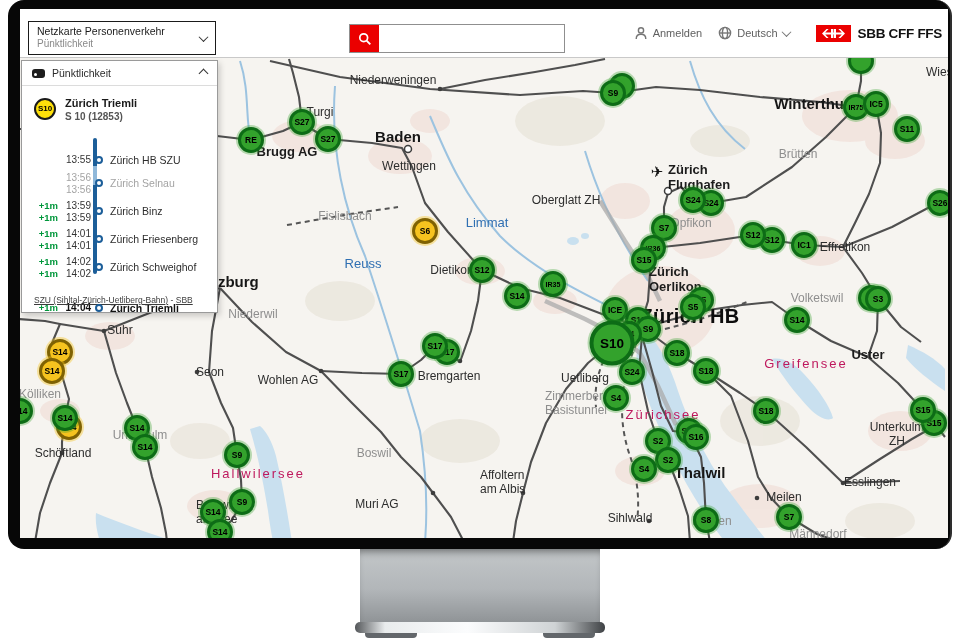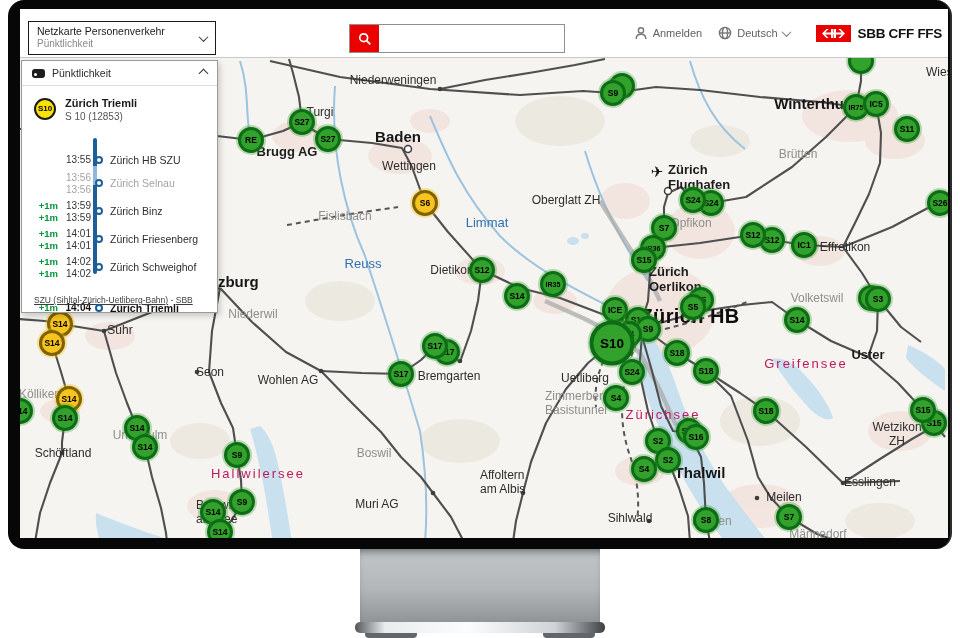--- a/index.html
+++ b/index.html
@@ -33,32 +33,32 @@
   .ml.xl { font-size:20px; font-weight:bold; color:#0d0d0d; letter-spacing:.4px; }
   .ml.lg { font-size:15px; font-weight:bold; color:#161616; }
   .ml.b  { font-size:13px; font-weight:bold; color:#1c1c1c; }
   .ml.n  { font-size:12px; color:#2d2d2d; }
   .ml.m  { font-size:12px; color:#8e8e8e; }
   .ml.w  { font-size:13px; color:#2f6fb2; }
   .ml.wm { font-size:13px; color:#be185d; letter-spacing:2px; }
   .plane { position:absolute; transform:translate(-50%,-50%); font-size:15px; color:#111; z-index:2; }
   .badge { position:absolute; transform:translate(-50%,-50%); width:26px; height:26px; border-radius:50%; display:flex; align-items:center; justify-content:center; font-weight:bold; font-size:8.5px; color:#000; z-index:3; cursor:pointer; }
   .badge.g { background:var(--badge_green); border:3px solid var(--badge_green_border); box-shadow:0 0 0 2px rgba(51,162,44,.33); }
-  .badge.y { background:var(--badge_yellow); border:3px solid var(--badge_yellow_border); box-shadow:0 0 0 2px rgba(246,195,31,.4); }
+  .badge.y { background:var(--badge_yellow); border:3px solid var(--badge_yellow_border); box-shadow:0 0 0 2px rgba(246,195,31,.4);margin-top:28px; }
   .badge.lg { width:45px; height:45px; font-size:13.5px; border-width:4px; z-index:4; }
   
   .panel { position:absolute; left:1px; top:51px; width:197px; height:253px; background:#fff; border:1px solid #9a9a9a; box-shadow:2px 3px 6px rgba(0,0,0,.18); z-index:25; }
   .panel-head { height:25px; display:flex; align-items:center; gap:7px; padding:0 10px; border-bottom:1px solid #dcdcdc; }
   .panel-head .ph-icon { width:13px; height:9px; background:#1d1d1d; border-radius:3px; position:relative; }
   .panel-head .ph-icon::after { content:""; position:absolute; left:2px; bottom:1.5px; width:3px; height:3px; border-radius:50%; background:#fff; }
   .panel-title { flex:1; font-size:10.5px; color:#2b2b2b; }
   .train-row { display:flex; align-items:center; gap:9px; padding:10px 10px 6px 12px; }
   .train-badge { width:22px; height:22px; border-radius:50%; background:var(--panel_badge_yellow); border:2px solid #1a1a1a; display:flex; align-items:center; justify-content:center; font-size:8px; font-weight:bold; color:#000; flex:none; }
   .train-name { font-size:11px; font-weight:bold; color:#1a1a1a; line-height:1.35; }
-  .train-line { font-size:10px; color:#555; }
+  .train-line { font-size:10px; color:#555;font-weight:bold; }
   .stops { position:relative; padding:4px 0 0 10px; }
   .tl-line { position:absolute; left:71px; top:10px; height:136px; width:4px; background:var(--timeline_blue); border-radius:2px; }
   .tl-light { position:absolute; left:71px; top:38px; height:19px; width:4px; background:#8fb8da; }
   .stop { display:flex; align-items:center; margin-bottom:3px; }
   .stop .dcol { width:26px; display:flex; flex-direction:column; align-items:flex-end; gap:1px; font-size:9.5px; font-weight:bold; color:var(--delay_green); }
   .stop .tcol { width:33px; display:flex; flex-direction:column; align-items:flex-end; gap:1px; font-size:10px; color:#333; }
   .stop .ncol { width:16px; display:flex; justify-content:center; position:relative; z-index:2; }
   .stop .node { width:8px; height:8px; border-radius:50%; background:#fff; border:2.5px solid var(--timeline_blue); }
   .stop .sname { font-size:10.5px; color:#2d2d2d; margin-left:3px; }
   .stop.one { height:16px;margin-top:20px; } .stop.two { height:25px; }
@@ -242,21 +242,21 @@
         <div class="ml w" style="left: 343px; top: 206px;">Reuss</div>
         <div class="ml n" style="left: 432px; top: 212px;">Dietikon</div>
         <div class="ml m" style="left: 233px; top: 256px;">Niederwil</div>
         <div class="ml lg" style="left: 205px; top: 224px;">Lenzburg</div>
         <div class="ml b left" style="left: 629px; top: 221px;">Zürich
 Oerlikon</div>
         <div class="ml xl" style="left: 670px; top: 259px;">Zürich HB</div>
         <div class="ml m" style="left: 797px; top: 240px;">Volketswil</div>
         <div class="ml b" style="left: 848px; top: 297px;">Uster</div>
         <div class="ml wm" style="left: 786px; top: 306px;">Greifensee</div>
-        <div class="ml n" style="left: 877px; top: 376px;">Wetzikon ZH</div>
+        <div class="ml n" style="left: 877px; top: 376px;">Unterkulm ZH</div>
         <div class="ml n" style="left: 850px; top: 424px;">Esslingen</div>
         <div class="ml n" style="left: 764px; top: 439px;">Meilen</div>
         <div class="ml m" style="left: 798px; top: 476px;">Männedorf</div>
         <div class="ml lg" style="left: 680px; top: 415px;">Thalwil</div>
         <div class="ml m" style="left: 692px; top: 463px;">Horgen</div>
         <div class="ml n" style="left: 610px; top: 460px;">Sihlwald</div>
         <div class="ml n" style="left: 565px; top: 320px;">Uetliberg</div>
         <div class="ml m left" style="left: 525px; top: 345px;">Zimmerberg-
 Basistunnel</div>
         <div class="ml wm" style="left: 643px; top: 357px;">Zürichsee</div>

